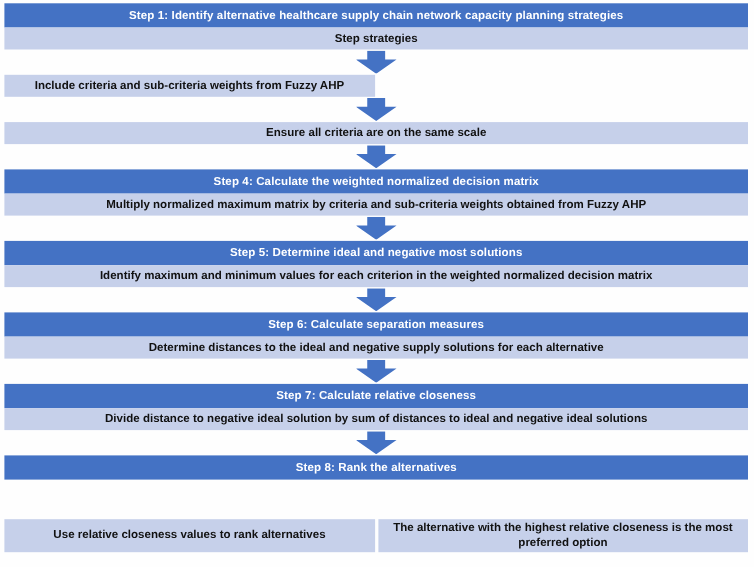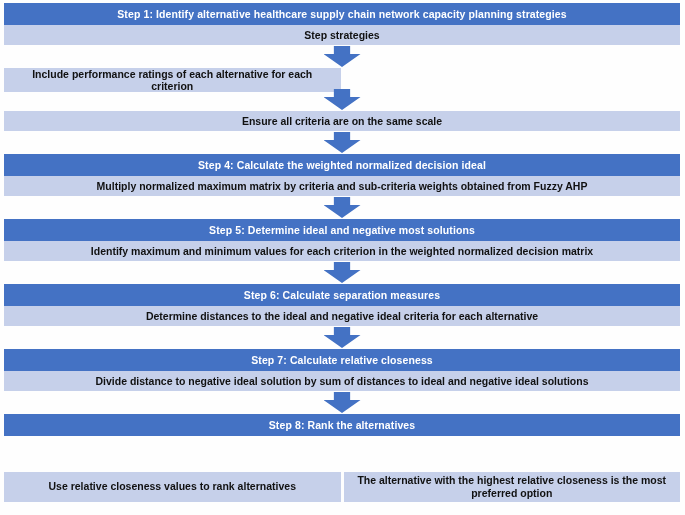--- a/index.html
+++ b/index.html
@@ -86,45 +86,45 @@
 
 <div class="canvas">
 
   <div class="step-header">Step 1: Identify alternative healthcare supply chain network capacity planning strategies</div>
   <div class="step-sub">Step strategies</div>
   <div class="arrow-gap">
     <div class="down-arrow"></div>
   </div>
 
   <div class="step-sub two-cols">
-    <div class="cell">Include performance ratings of each alternative for each criterion</div>
+    <div class="cell">Include criteria and sub-criteria weights from Fuzzy AHP</div>
   </div>
   <div class="arrow-gap">
     <div class="down-arrow"></div>
   </div>
 
   <div class="step-sub">Ensure all criteria are on the same scale</div>
   <div class="arrow-gap">
     <div class="down-arrow"></div>
   </div>
 
-  <div class="step-header">Step 4: Calculate the weighted normalized decision ideal</div>
+  <div class="step-header">Step 4: Calculate the weighted normalized decision matrix</div>
   <div class="step-sub">Multiply normalized maximum matrix by criteria and sub-criteria weights obtained from Fuzzy AHP</div>
   <div class="arrow-gap">
     <div class="down-arrow"></div>
   </div>
 
   <div class="step-header">Step 5: Determine ideal and negative most solutions</div>
   <div class="step-sub">Identify maximum and minimum values for each criterion in the weighted normalized decision matrix</div>
   <div class="arrow-gap">
     <div class="down-arrow"></div>
   </div>
 
   <div class="step-header">Step 6: Calculate separation measures</div>
-  <div class="step-sub">Determine distances to the ideal and negative ideal criteria for each alternative</div>
+  <div class="step-sub">Determine distances to the ideal and negative supply solutions for each alternative</div>
   <div class="arrow-gap">
     <div class="down-arrow"></div>
   </div>
 
   <div class="step-header">Step 7: Calculate relative closeness</div>
   <div class="step-sub">Divide distance to negative ideal solution by sum of distances to ideal and negative ideal solutions</div>
   <div class="arrow-gap">
     <div class="down-arrow"></div>
   </div>
 

